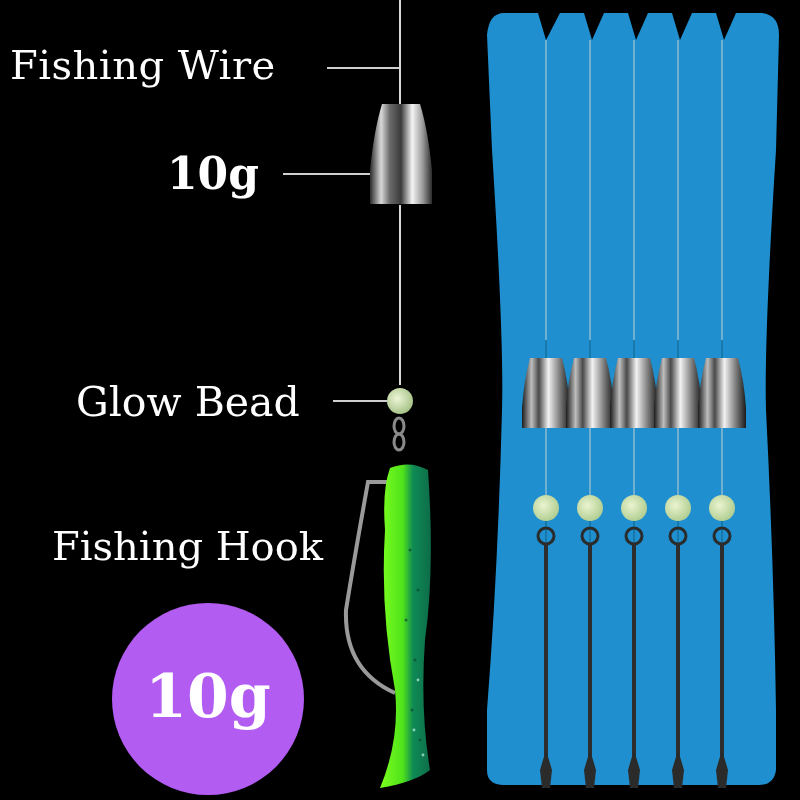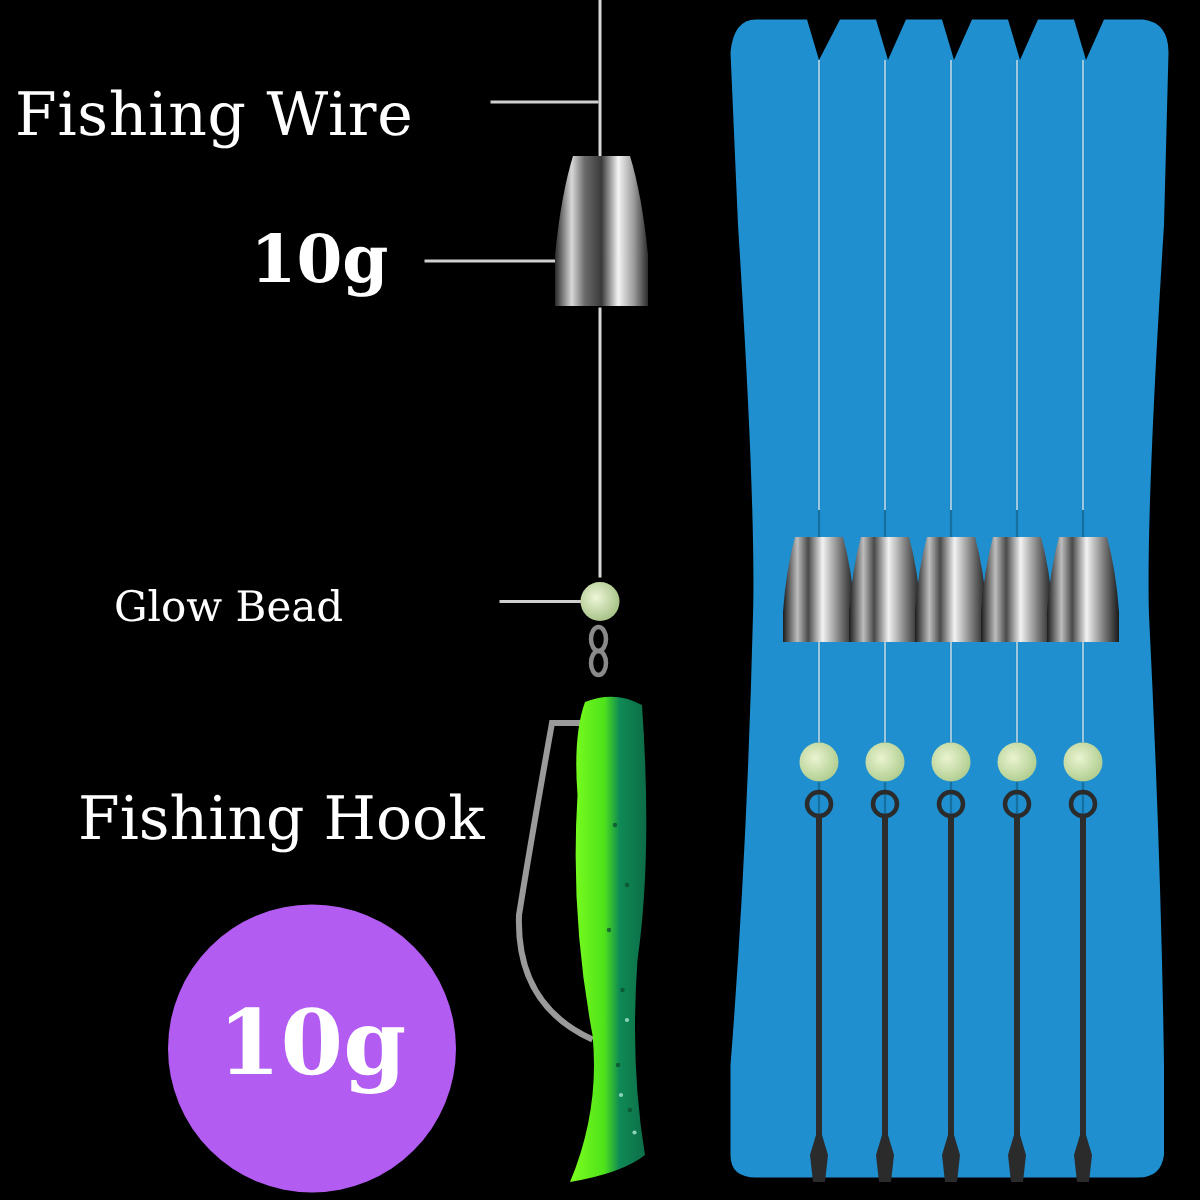--- a/index.html
+++ b/index.html
@@ -1,21 +1,21 @@
 <!DOCTYPE html>
 <html><head>
 <meta charset="utf-8">
 <style>
   html, body { margin:0; padding:0; background:#000; }
   body { width:800px; height:800px; position:relative; overflow:hidden; font-family:"DejaVu Serif", serif; }
   .canvas { position:absolute; left:0; top:0; width:800px; height:800px; background:#000; }
   .label { position:absolute; color:#fff; font-family:"DejaVu Serif", "Liberation Serif", serif; white-space:nowrap; }
-  .lbl-wire { left:10px; top:42px; font-size:40px; letter-spacing:0.5px;margin-top:12px; }
+  .lbl-wire { left:10px; top:42px; font-size:40px; letter-spacing:0.5px; }
   .lbl-weight { left:167px; top:148px; font-size:44px; font-weight:bold; }
-  .lbl-bead { left:76px; top:388px; font-size:28px; }
+  .lbl-bead { left:76px; top:378px; font-size:41px; }
   .lbl-hook { left:52px; top:523px; font-size:40px; }
   .line { position:absolute; background:#cfcfcf; height:2px; }
   .vwire { position:absolute; left:399px; width:2px; background:#d8d8d8; }
   .badge { position:absolute; left:112px; top:603px; width:192px; height:192px; border-radius:50%; background:#b25cf2; display:flex; align-items:center; justify-content:center; }
   .badge span { color:#fff; font-family:"DejaVu Serif", serif; font-weight:bold; font-size:60px; margin-top:-6px; }
   svg { position:absolute; }
 </style>
 </head>
 <body>
 

